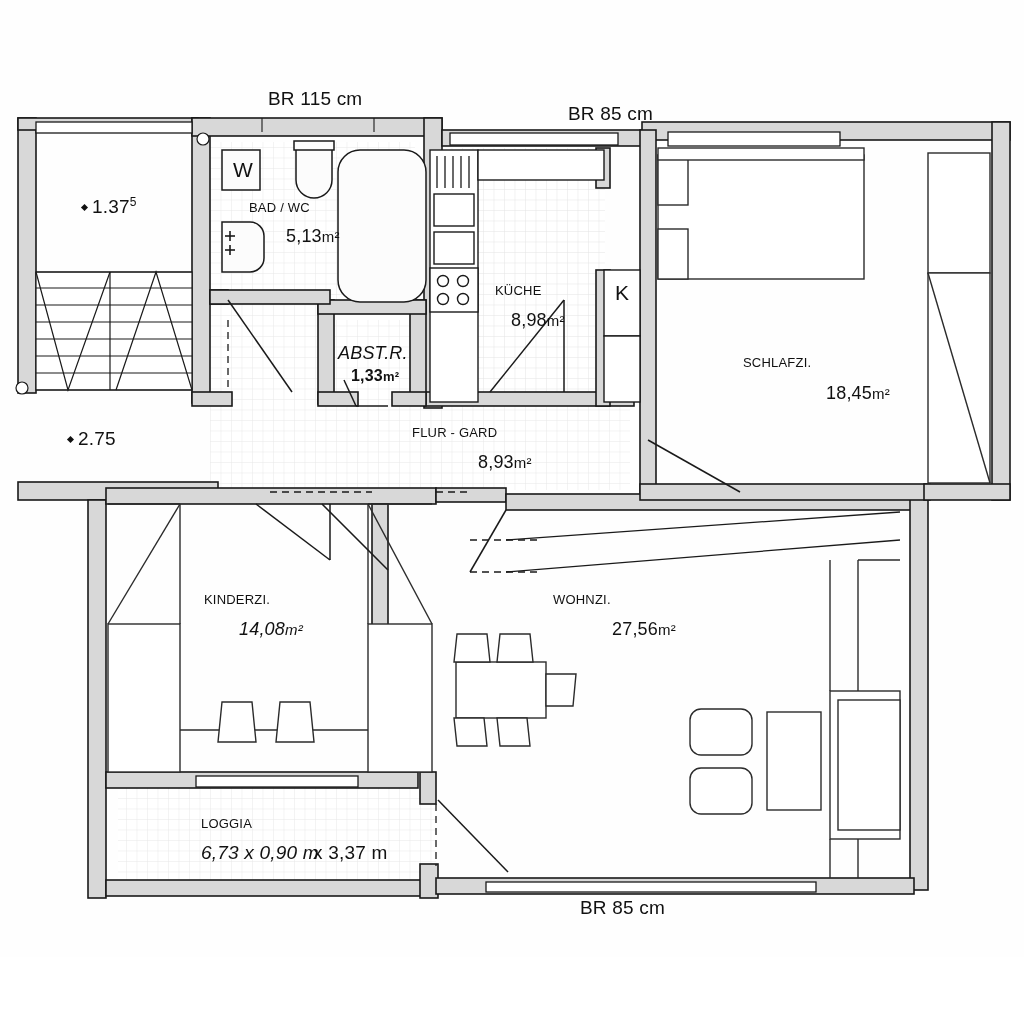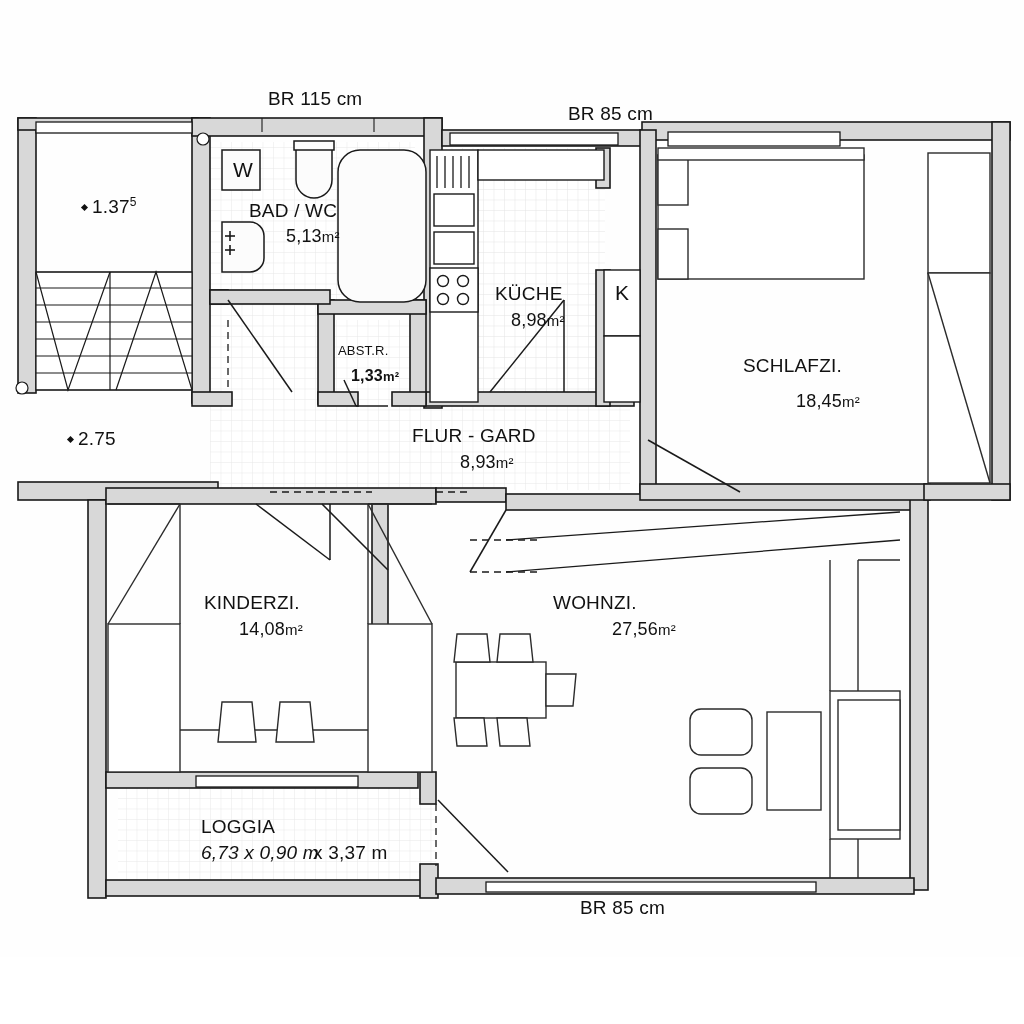--- a/index.html
+++ b/index.html
@@ -21,21 +21,21 @@
     width: 1024px;
     height: 1024px;
   }
   .lbl {
     position: absolute;
     color: #111111;
     white-space: nowrap;
     letter-spacing: 0.2px;
   }
   .room-name {
-    font-size: 19px;
+    font-size: 13px;
     font-weight: 400;
   }
   .room-area {
     font-size: 18px;
     font-weight: 400;
   }
   .dim-label {
     font-size: 19px;
     font-weight: 400;
   }
@@ -330,42 +330,42 @@
   </div>
 
   <div class="lbl" style="left:233px; top:158px; font-size:21px;">W</div>
   <div class="lbl" style="left:615px; top:281px; font-size:21px;">K</div>
 
   <div class="lbl room-name" style="left:249px; top:200px;">BAD / WC</div>
   <div class="lbl room-area" style="left:286px; top:226px;">
     <span>5,13</span><span style="font-size:15px;">m²</span>
   </div>
 
-  <div class="lbl room-name" style="left:338px; top:343px; font-size:13px;">ABST.R.</div>
+  <div class="lbl room-name" style="left:338px; top:343px; font-size:18px;font-style:italic;">ABST.R.</div>
   <div class="lbl room-area" style="left:351px; top:367px; font-size:16px;font-weight:bold;">
     <span>1,33</span><span style="font-size:13px;">m²</span>
   </div>
 
   <div class="lbl room-name" style="left:495px; top:283px;">KÜCHE</div>
   <div class="lbl room-area" style="left:511px; top:310px;">
     <span>8,98</span><span style="font-size:15px;">m²</span>
   </div>
 
   <div class="lbl room-name" style="left:412px; top:425px;">FLUR - GARD</div>
-  <div class="lbl room-area" style="left:460px; top:452px;text-align:right;">
+  <div class="lbl room-area" style="left:478px; top:452px;text-align:right;">
     <span>8,93</span><span style="font-size:15px;">m²</span>
   </div>
 
   <div class="lbl room-name" style="left:743px; top:355px;">SCHLAFZI.</div>
-  <div class="lbl room-area" style="left:796px; top:383px;margin-top:8px;">
+  <div class="lbl room-area" style="left:826px; top:383px;">
     <span>18,45</span><span style="font-size:15px;">m²</span>
   </div>
 
   <div class="lbl room-name" style="left:204px; top:592px;">KINDERZI.</div>
-  <div class="lbl room-area" style="left:239px; top:619px;">
+  <div class="lbl room-area" style="left:239px; top:619px;font-style:italic;">
     <span>14,08</span><span style="font-size:15px;">m²</span>
   </div>
 
   <div class="lbl room-name" style="left:553px; top:592px;">WOHNZI.</div>
   <div class="lbl room-area" style="left:612px; top:619px;">
     <span>27,56</span><span style="font-size:15px;">m²</span>
   </div>
 
   <div class="lbl room-name" style="left:201px; top:816px;">LOGGIA</div>
   <div class="lbl loggia-dim2" style="left:201px; top:842px;font-style:italic;">6,73 x 0,90 m</div>

